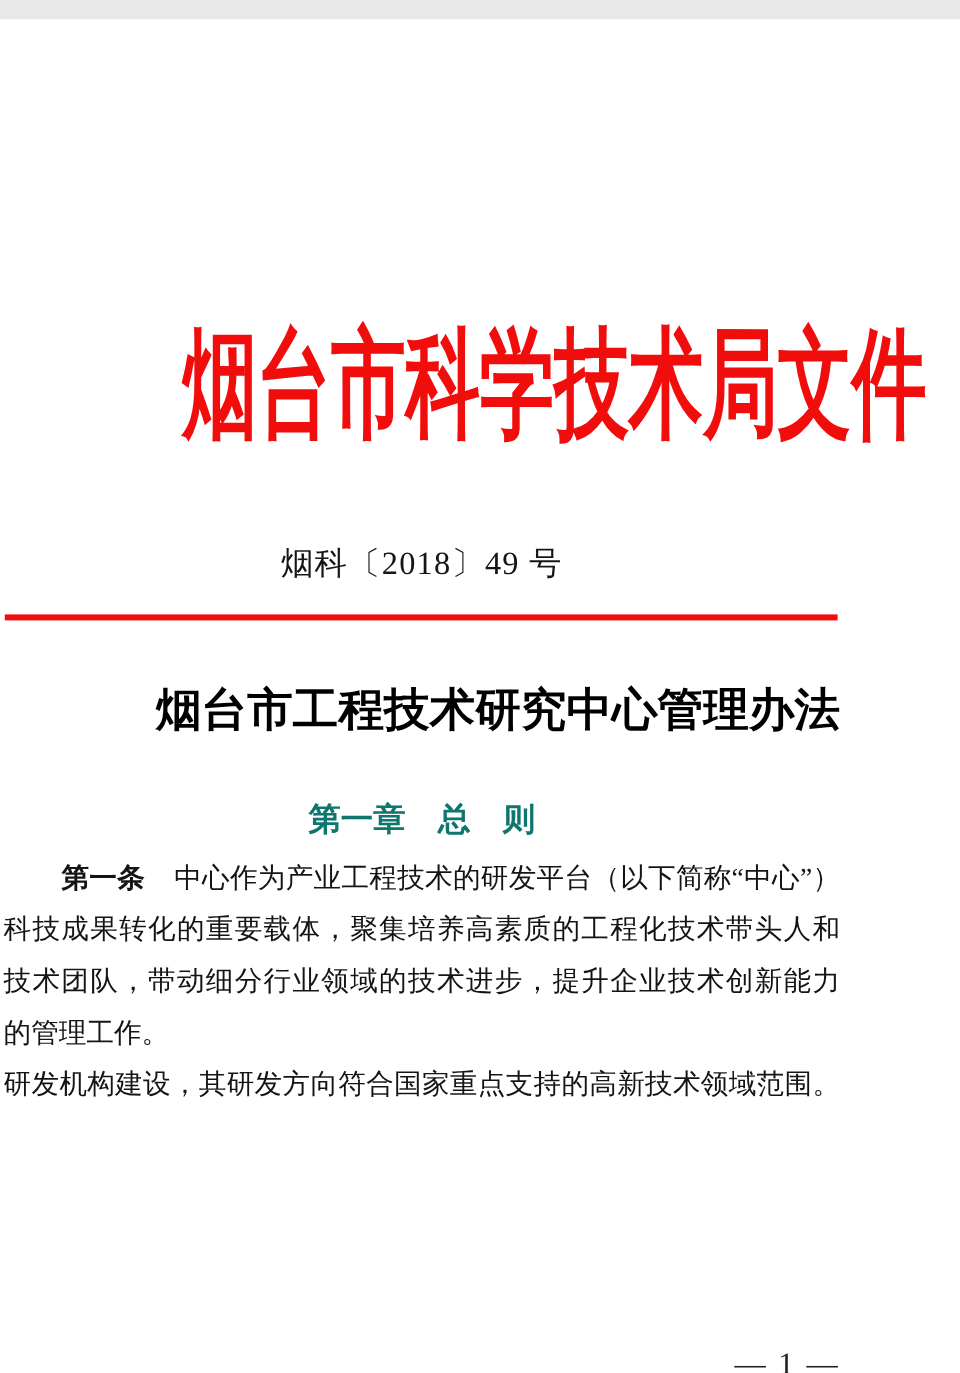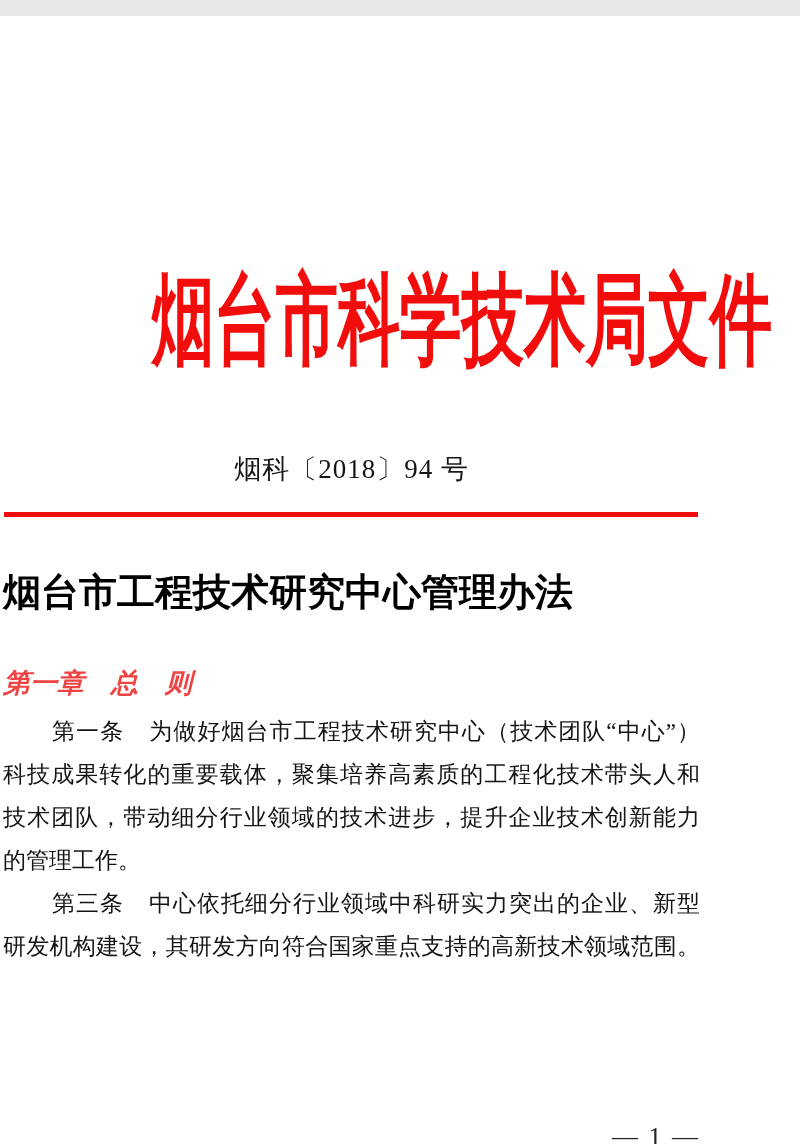--- a/index.html
+++ b/index.html
@@ -33,84 +33,82 @@
     letter-spacing:1px; color:#151515;
   }
   .red-divider {
     position:absolute; top:496px; left:1px; width:694px; height:5px;
     background:var(--accent,#f20d0d);
   }
   
   .doc-title {
     position:absolute; top:553px; left:0; width:100%;
     font-size:38px; line-height:46px; font-weight:700;
-    text-align:left; color:#000;
+    text-align:right; color:#000;
     font-family:"Liberation Serif","DejaVu Serif",serif;
   }
   .chapter-heading {
     position:absolute; top:649px; left:0; width:100%;
     font-size:27px; line-height:36px; font-weight:700;
-    color:#ef4444;
+    text-align:center; color:#0f766e;
     font-family:"Liberation Sans","DejaVu Sans",sans-serif;
-    font-style:italic;
   }
   
   .doc-body {
     position:absolute; top:694px; left:0; width:697px;
     font-size:23px; color:#141414;
     font-family:"Liberation Serif","DejaVu Serif",serif;
   }
   .bline {
     height:43px; line-height:43px;
     text-align:justify; text-align-last:justify;
     text-justify:distribute;
     white-space:nowrap;
   }
   .bline.no-just { text-align-last:left; }
   .ind { display:inline-block; width:48px; }
   .gap { display:inline-block; width:24px; }
   .clause-label {
-    font-weight:400;
+    font-weight:700;
     font-family:"Liberation Sans","DejaVu Sans",sans-serif;
   }
   
   .page-number {
     position:absolute; top:1106px; right:100px;
     font-size:26px; line-height:30px; letter-spacing:2px;
     color:#222; white-space:nowrap;
   }
 </style>
 </head>
 <body>
 
 <div class="page">
 
   <div class="agency-title">烟台市科学技术局文件</div>
 
   <div class="content-col">
 
-    <div class="doc-number">烟科〔2018〕94 号</div>
+    <div class="doc-number">烟科〔2018〕49 号</div>
 
     <div class="red-divider"></div>
 
     <div class="doc-title">烟台市工程技术研究中心管理办法</div>
 
     <div class="chapter-heading">第一章　总　则</div>
 
     <div class="doc-body">
         <div>
-          <div class="bline"><span class="ind"></span><span class="clause-label">第一条</span><span class="gap"></span><span>为做好烟台市工程技术研究中心（技术团队“中心”）</span></div>
+          <div class="bline"><span class="ind"></span><span class="clause-label">第一条</span><span class="gap"></span><span>中心作为产业工程技术的研发平台（以下简称“中心”）</span></div>
         </div>
         <div>
           <div class="bline">科技成果转化的重要载体，聚集培养高素质的工程化技术带头人和</div>
           <div class="bline">技术团队，带动细分行业领域的技术进步，提升企业技术创新能力</div>
           <div class="bline no-just">的管理工作。</div>
         </div>
         <div>
-          <div class="bline"><span class="ind"></span><span class="clause-label">第三条</span><span class="gap"></span><span>中心依托细分行业领域中科研实力突出的企业、新型</span></div>
           <div class="bline">研发机构建设，其研发方向符合国家重点支持的高新技术领域范围。</div>
         </div>
       </div>
 
   </div>
 
   <div class="page-number">— 1 —</div>
 
 </div>
 

